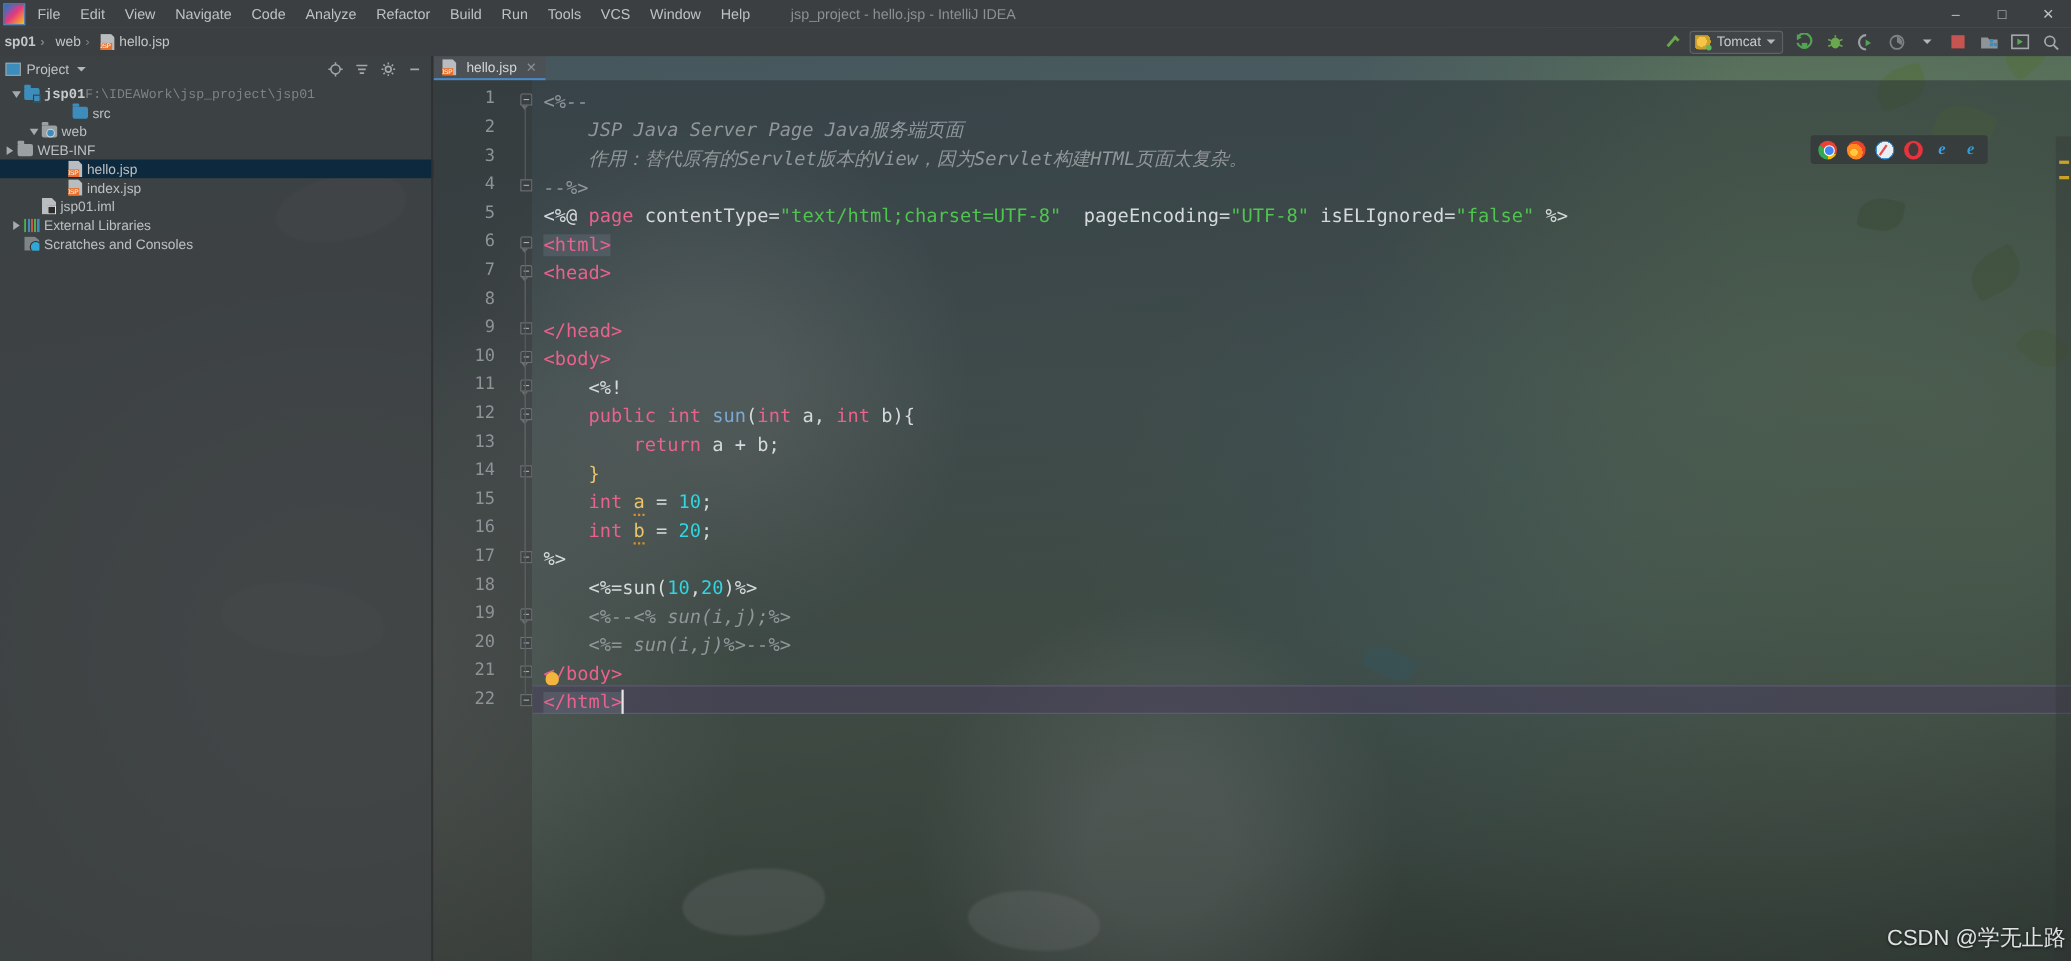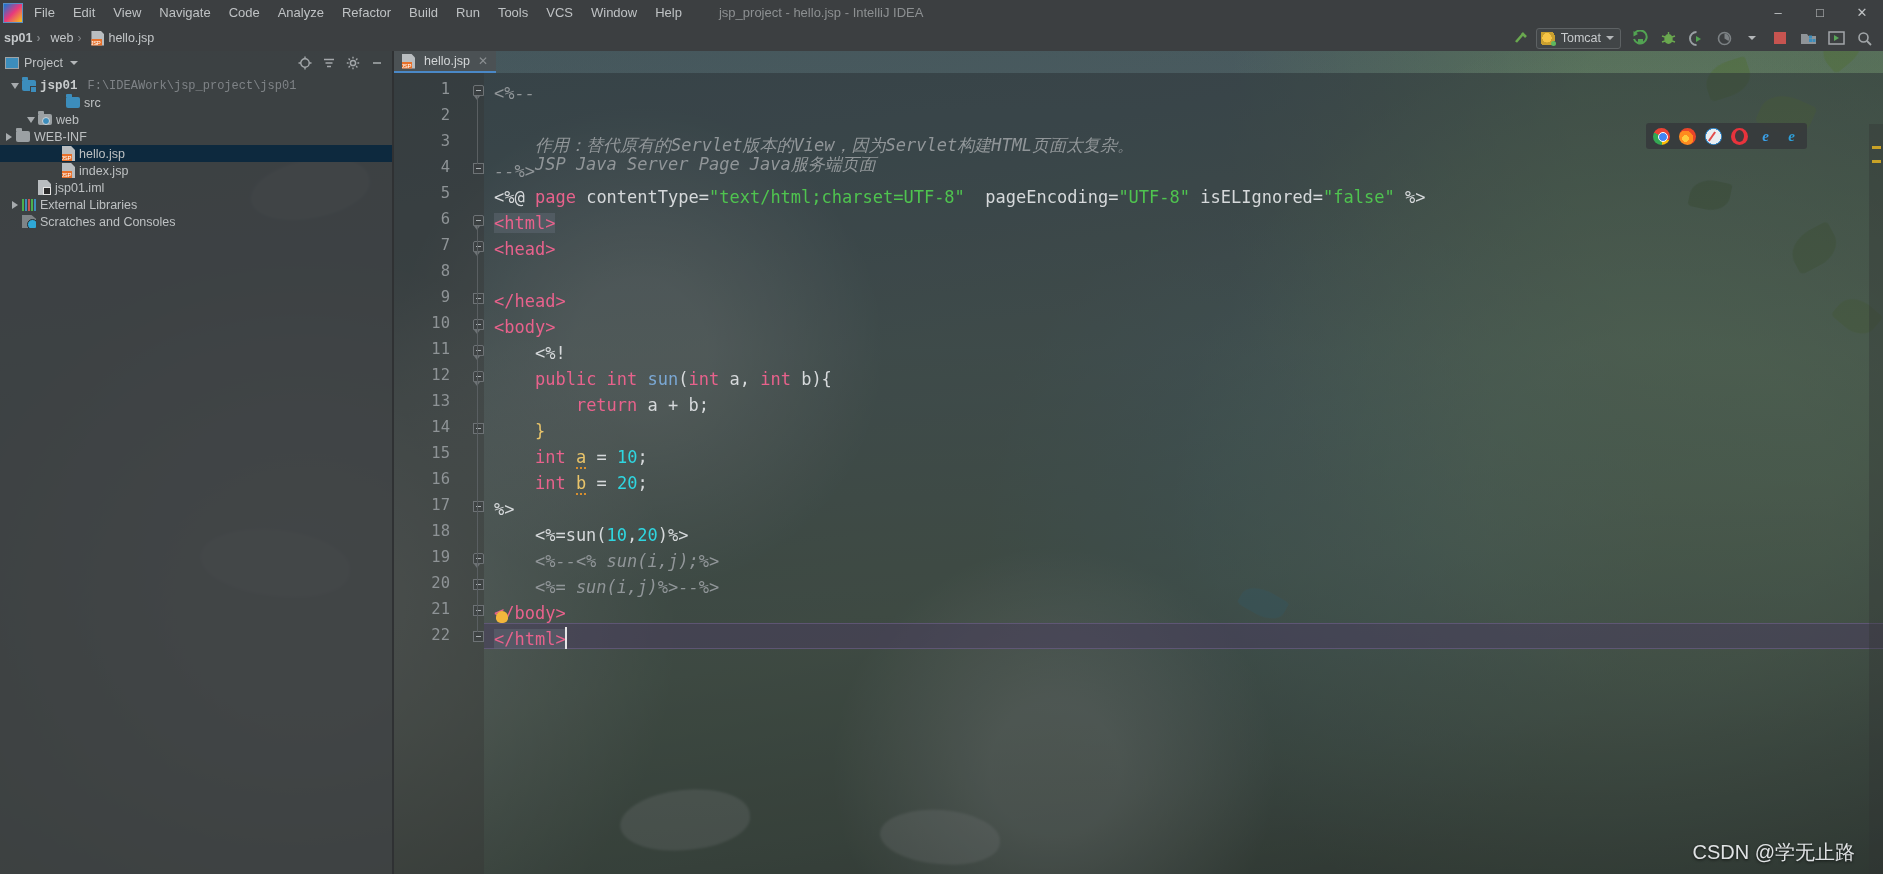--- a/index.html
+++ b/index.html
@@ -183,21 +183,21 @@
     width: 14px; height: 13px; margin-right: 4px; position: relative;
     background: #7f8487;
     clip-path: polygon(0 0, 68% 0, 100% 28%, 100% 100%, 0 100%);
   }
   .scratch-ico::after {
     content:""; position:absolute; right:-2px; bottom:-2px; width:9px;height:9px;border-radius:50%;
     background:#2fa8d8; border:1px solid #2b2b2b;
   }
   .node-label { color:#bdc0c2; }
   .node-label.bold { font-weight: bold; color:#c9cccd; }
-  .node-path { color:#7f8387; margin-left: 10px; font-size: 12px; }
+  .node-path { color:#7f8387; margin-left: 0; font-size: 12px; }
 
   .pane-resizer {
     position: absolute; right: 0; top: 0; width: 2px; height: 823px; background: #2f3133;
   }
 
   
   .editor-wrap {
     position: absolute; left: 394px; top: 51px; right: 0; bottom: 0;
     z-index: 18;
   }
@@ -304,21 +304,21 @@
 
   
   .stripe {
     position: absolute; right: 0; top: 73px; width: 14px; bottom: 0;
     background: rgba(49,51,53,0.35);
   }
   .stripe .mark { position: absolute; right: 2px; width: 9px; height: 3px; }
 
   
   .watermark {
-    position: absolute; right: 28px; bottom: 8px;
+    position: absolute; right: 5px; bottom: 8px;
     color: rgba(240,242,244,0.92); font-size: 20px;
     font-family: "Liberation Sans", sans-serif;
     text-shadow: 0 1px 3px rgba(0,0,0,0.7);
     z-index: 40;
   }
 </style>
 </head>
 <body>
 
 <div id="app">
@@ -623,21 +623,21 @@
           <div class="fold-line" style="top: 23px; height: 68px;"></div>
           <div class="fold-line" style="top: 153px; height: 406px;"></div>
           <div class="fold-line" style="top: 179px; height: 42px;"></div>
           <div class="fold-line" style="top: 257px; height: 276px;"></div>
           <div class="fold-line" style="top: 283px; height: 146px;"></div>
           <div class="fold-line" style="top: 309px; height: 42px;"></div>
           <div class="fold-line" style="top: 491px; height: 16px;"></div>
         </div>
       <div class="code" id="code">
           <div class="code-line" style="top: 7px;"><span class="tok-cmt">&lt;%--</span></div>
-          <div class="code-line" style="top: 33px; margin-top: 45px;"><span class="tok-cmt">    JSP Java Server Page Java服务端页面</span></div>
+          <div class="code-line" style="top: 33px;"><span class="tok-cmt">    JSP Java Server Page Java服务端页面</span></div>
           <div class="code-line" style="top: 59px;"><span class="tok-cmt">    作用：替代原有的Servlet版本的View，因为Servlet构建HTML页面太复杂。</span></div>
           <div class="code-line" style="top: 85px;"><span class="tok-cmt">--%&gt;</span></div>
           <div class="code-line" style="top: 111px;"><span class="tok-plain">&lt;%@ </span><span class="tok-kw">page</span><span class="tok-plain"> contentType=</span><span class="tok-str">"text/html;charset=UTF-8"</span><span class="tok-plain">  pageEncoding=</span><span class="tok-str">"UTF-8"</span><span class="tok-plain"> isELIgnored=</span><span class="tok-str">"false"</span><span class="tok-plain"> %&gt;</span></div>
           <div class="code-line" style="top: 137px;"><span class="tok-tag sel-box">&lt;html&gt;</span></div>
           <div class="code-line" style="top: 163px;"><span class="tok-tag">&lt;head&gt;</span></div>
           <div class="code-line" style="top: 215px;"><span class="tok-tag">&lt;/head&gt;</span></div>
           <div class="code-line" style="top: 241px;"><span class="tok-tag">&lt;body&gt;</span></div>
           <div class="code-line" style="top: 267px;"><span class="tok-plain">    &lt;%!</span></div>
           <div class="code-line" style="top: 293px;"><span class="tok-plain">    </span><span class="tok-kw">public int </span><span class="tok-meth">sun</span><span class="tok-plain">(</span><span class="tok-kw">int</span><span class="tok-plain"> a, </span><span class="tok-kw">int</span><span class="tok-plain"> b){</span></div>
           <div class="code-line" style="top: 319px;"><span class="tok-plain">        </span><span class="tok-kw">return</span><span class="tok-plain"> a + b;</span></div>

